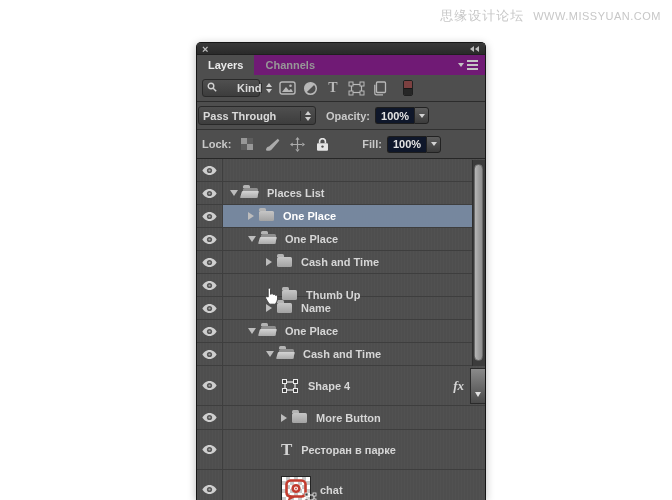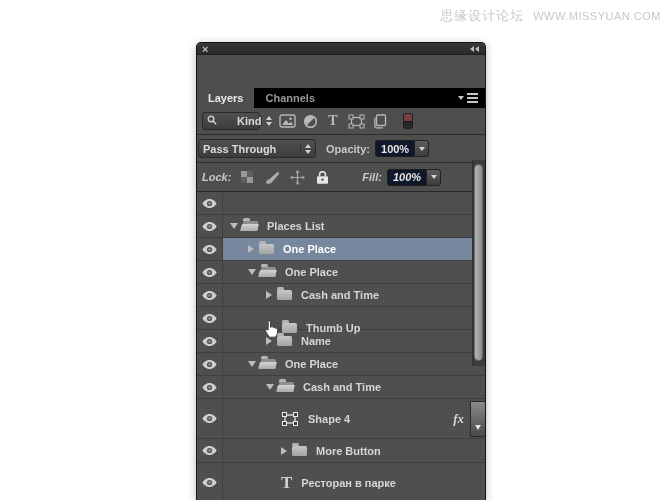--- a/index.html
+++ b/index.html
@@ -15,33 +15,33 @@
   .panel{position:absolute;left:196px;top:42px;width:290px;height:458px;background:#4e4e4e;
     border:1px solid #161616;border-bottom:none;border-radius:5px 5px 0 0;overflow:hidden;
     box-shadow:0 2px 9px rgba(0,0,0,.28);}
 
   .titlebar{height:12px;background:linear-gradient(#383838,#2a2a2a);border-bottom:1px solid #1f1f1f;
     display:flex;align-items:center;border-radius:4px 4px 0 0;}
   .close-x{color:#bfbfbf;font-size:11px;line-height:10px;margin-left:5px;font-weight:bold;}
   .collapse{margin-left:auto;margin-right:6px;display:flex;gap:1px;}
   .collapse i{width:0;height:0;border-right:4px solid #bdbdbd;border-top:3px solid transparent;border-bottom:3px solid transparent;}
 
-  .tabbar{height:20px;background:#000000;display:flex;align-items:stretch;margin-top:33px;}
+  .tabbar{height:20px;background:#701a75;display:flex;align-items:stretch;}
   .tab{font-size:11px;font-weight:bold;padding:0 11px;display:flex;align-items:center;}
   .tab.active{background:#4e4e4e;color:#ebebeb;}
   .tab.inactive{color:#979797;}
   .panel-menu{margin-left:auto;margin-right:7px;display:flex;align-items:center;gap:3px;}
   .panel-menu .dn{width:0;height:0;border-top:4px solid #c4c4c4;border-left:3px solid transparent;border-right:3px solid transparent;}
   .panel-menu .lines{display:flex;flex-direction:column;gap:2px;}
   .panel-menu .lines i{display:block;width:11px;height:2px;background:#c4c4c4;}
 
   
   .filter-row{height:27px;display:flex;align-items:center;padding:0 5px;border-bottom:1px solid #2c2c2c;}
   .blend-row{height:28px;display:flex;align-items:center;padding:0 1px;border-bottom:1px solid #313131;}
-  .lock-row{height:29px;display:flex;align-items:center;padding:0 5px;border-bottom:1px solid #272727;font-style:italic;}
+  .lock-row{height:29px;display:flex;align-items:center;padding:0 5px;border-bottom:1px solid #272727;}
 
   .dd{height:19px;background:linear-gradient(#4f4f4f,#3d3d3d);border:1px solid #292929;border-radius:3px;
     display:flex;align-items:center;padding:0 4px;color:#dadada;font-size:11px;font-weight:bold;}
   .dd .stepper{margin-left:auto;border-left:1px solid #303030;padding-left:4px;display:flex;flex-direction:column;gap:2px;align-items:center;}
   .dd .stepper .up{width:0;height:0;border-bottom:4px solid #cfcfcf;border-left:3px solid transparent;border-right:3px solid transparent;}
   .dd .stepper .down{width:0;height:0;border-top:4px solid #cfcfcf;border-left:3px solid transparent;border-right:3px solid transparent;}
   .kind-dd{width:58px;height:18px;}
   .kind-dd .lbl{margin-left:20px;}
   .blend-dd{width:118px;}
 

